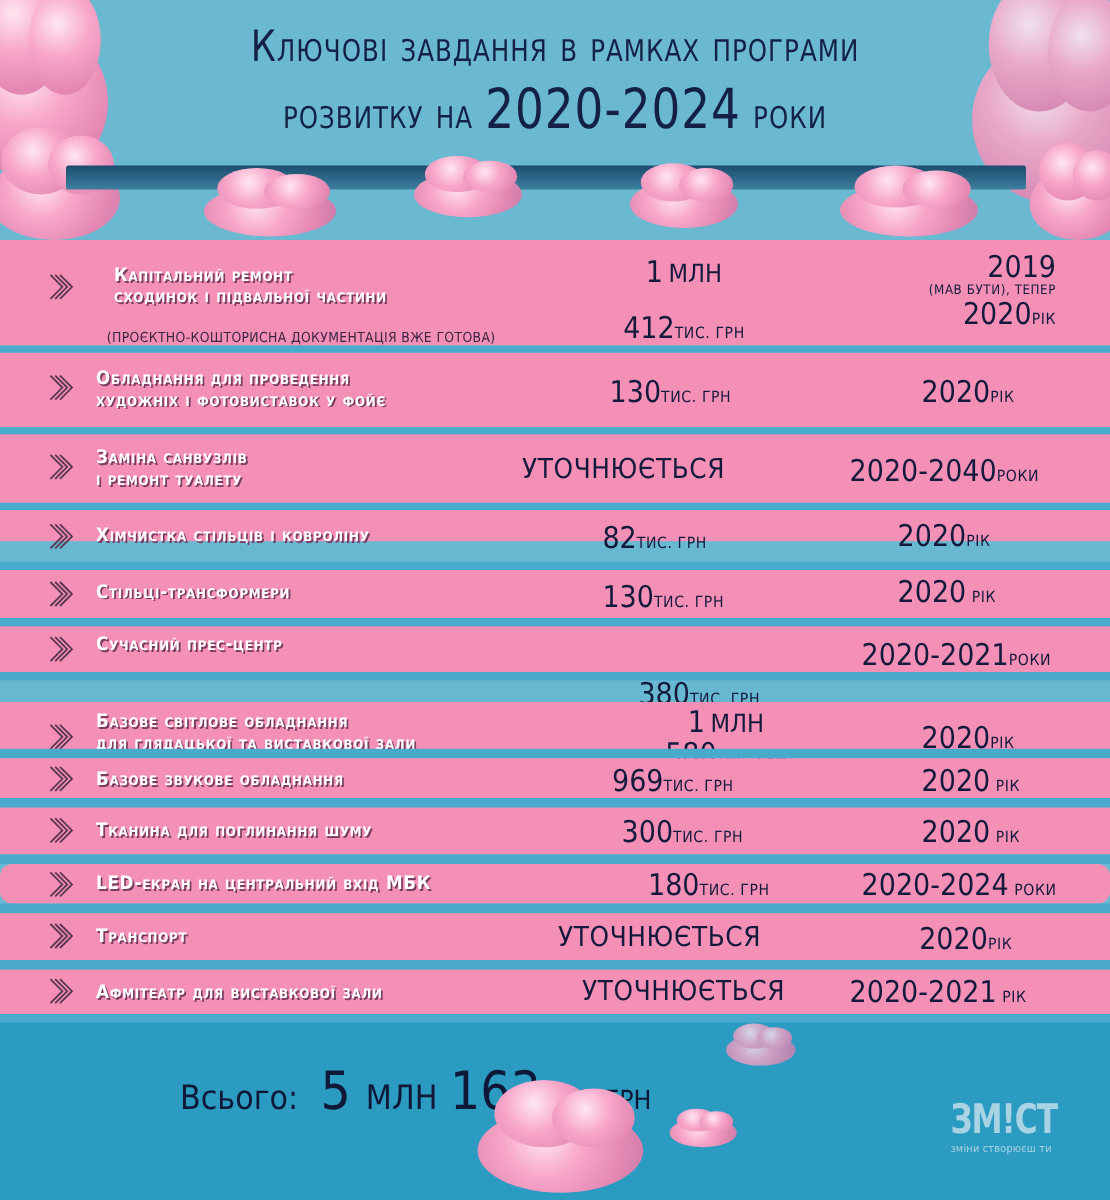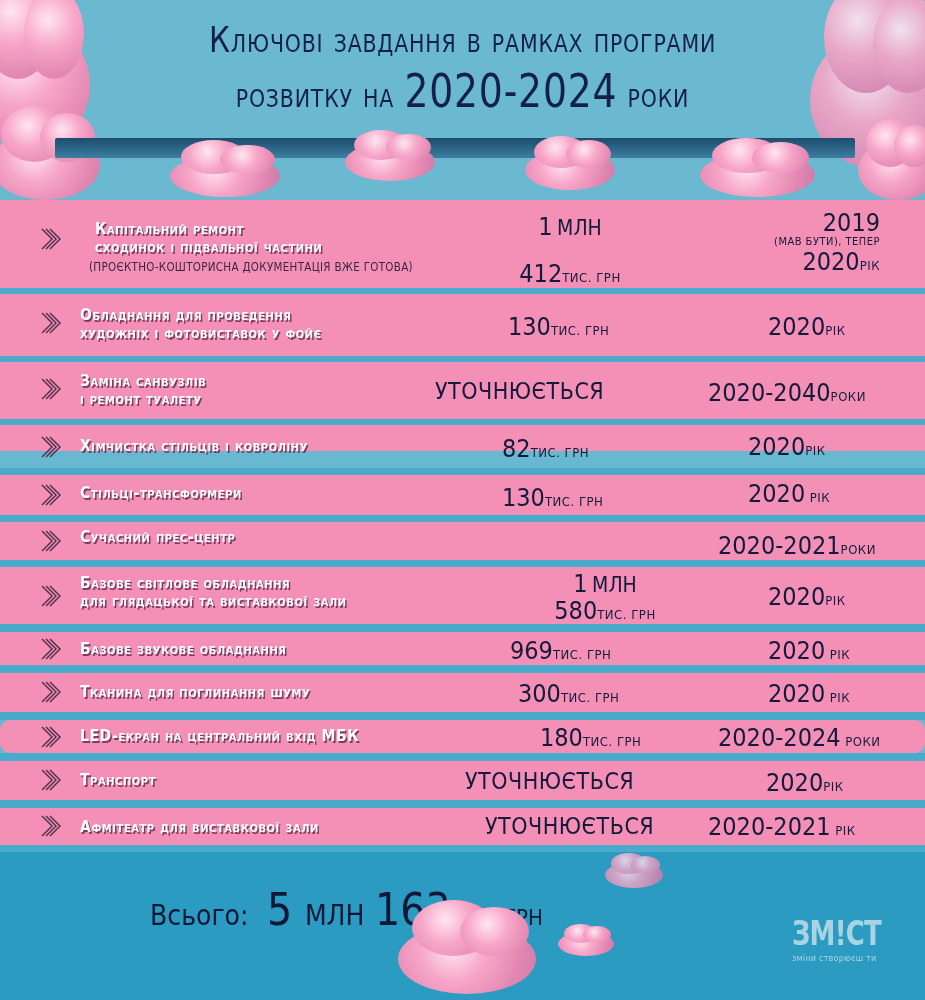--- a/index.html
+++ b/index.html
@@ -47,21 +47,21 @@
     .chev {
       position: absolute; left: 38px; width: 26px; height: 26px;
     }
     .task {
       position: absolute; left: 80px; color: #ffffff; font-weight: bold;
       font-size: 15.5px; line-height: 18px; letter-spacing: 0.6px;
       font-variant: small-caps;
       text-shadow: 1.5px 1.5px 0 #7a3d62;
       white-space: nowrap;
     }
-    .task .note { display: block; font-weight: normal; font-size: 11.5px; color: #3b2642; text-shadow: none; letter-spacing: 0.3px; font-variant: normal; text-transform: uppercase; margin-top: 2px; }
+    .task .note { display: block; font-weight: normal; font-size: 11.5px; color: #3b2642; text-shadow: none; letter-spacing: 0.3px; font-variant: normal; text-transform: uppercase; margin-top: 16px; }
     .cost, .year {
       position: absolute; color: #141a3c; white-space: nowrap; line-height: 1;
     }
     .num { font-size: 25px; }
     .unit { font-size: 13px; letter-spacing: 0.5px; text-transform: uppercase; }
     .big-unit { font-size: 21px; text-transform: uppercase; }
     .pending { font-size: 23px; text-transform: uppercase; letter-spacing: 0.5px; }
     .footer {
       position: absolute; left: 0; top: 852px; width: 925px; height: 148px;
       background: #2b9bc2;
@@ -187,21 +187,21 @@
         <polyline points="4,3 14,13 4,23" fill="none" stroke="#5a3552" stroke-width="1.5"></polyline>
         <polyline points="8,3 18,13 8,23" fill="none" stroke="#5a3552" stroke-width="1.5"></polyline>
         <polyline points="12,3 22,13 12,23" fill="none" stroke="#5a3552" stroke-width="1.5"></polyline>
       </svg>
     <div class="task" style="top:6px;"><span>Сучасний прес-центр</span></div>
     <div class="cost" style="left:532px;top:11px;margin-top:33px;"><span class="num">380</span><span class="unit">тис. грн</span></div>
     <div class="year" style="left:718px;top:11px;"><span class="num">2020-2021</span><span class="unit">роки</span></div>
   </div>
   <div class="sep" style="top:360px;height:7px;"></div>
 
-  <div class="row" style="top:367px;height:73px;">
+  <div class="row" style="top:385px;height:73px;">
     <svg class="chev" style="top:16px;" viewBox="0 0 26 26">
         <polyline points="4,3 14,13 4,23" fill="none" stroke="#5a3552" stroke-width="1.5"></polyline>
         <polyline points="8,3 18,13 8,23" fill="none" stroke="#5a3552" stroke-width="1.5"></polyline>
         <polyline points="12,3 22,13 12,23" fill="none" stroke="#5a3552" stroke-width="1.5"></polyline>
       </svg>
     <div class="task" style="top:7px;">
       <span>Базове світлове обладнання</span><br>
       <span>для глядацької та виставкової зали</span>
     </div>
     <div class="cost" style="left:535px;top:4px;text-align:center;width:140px;">

